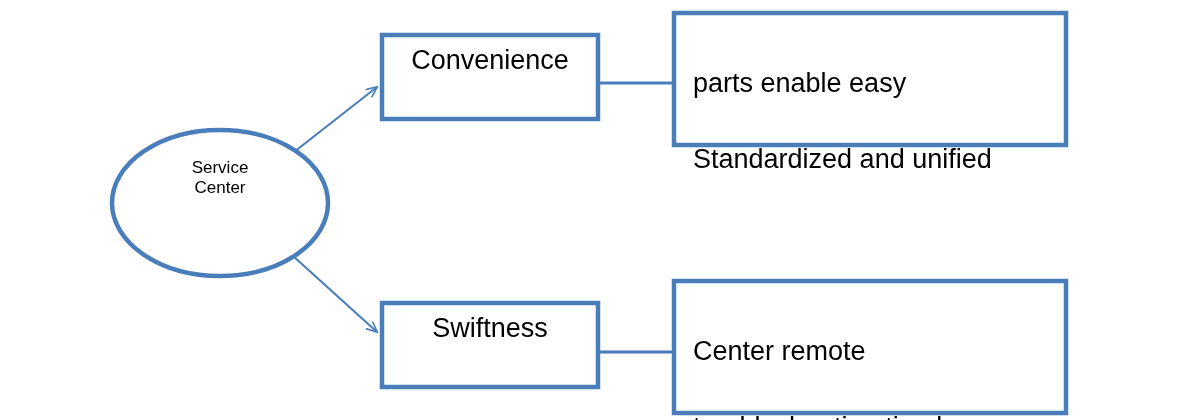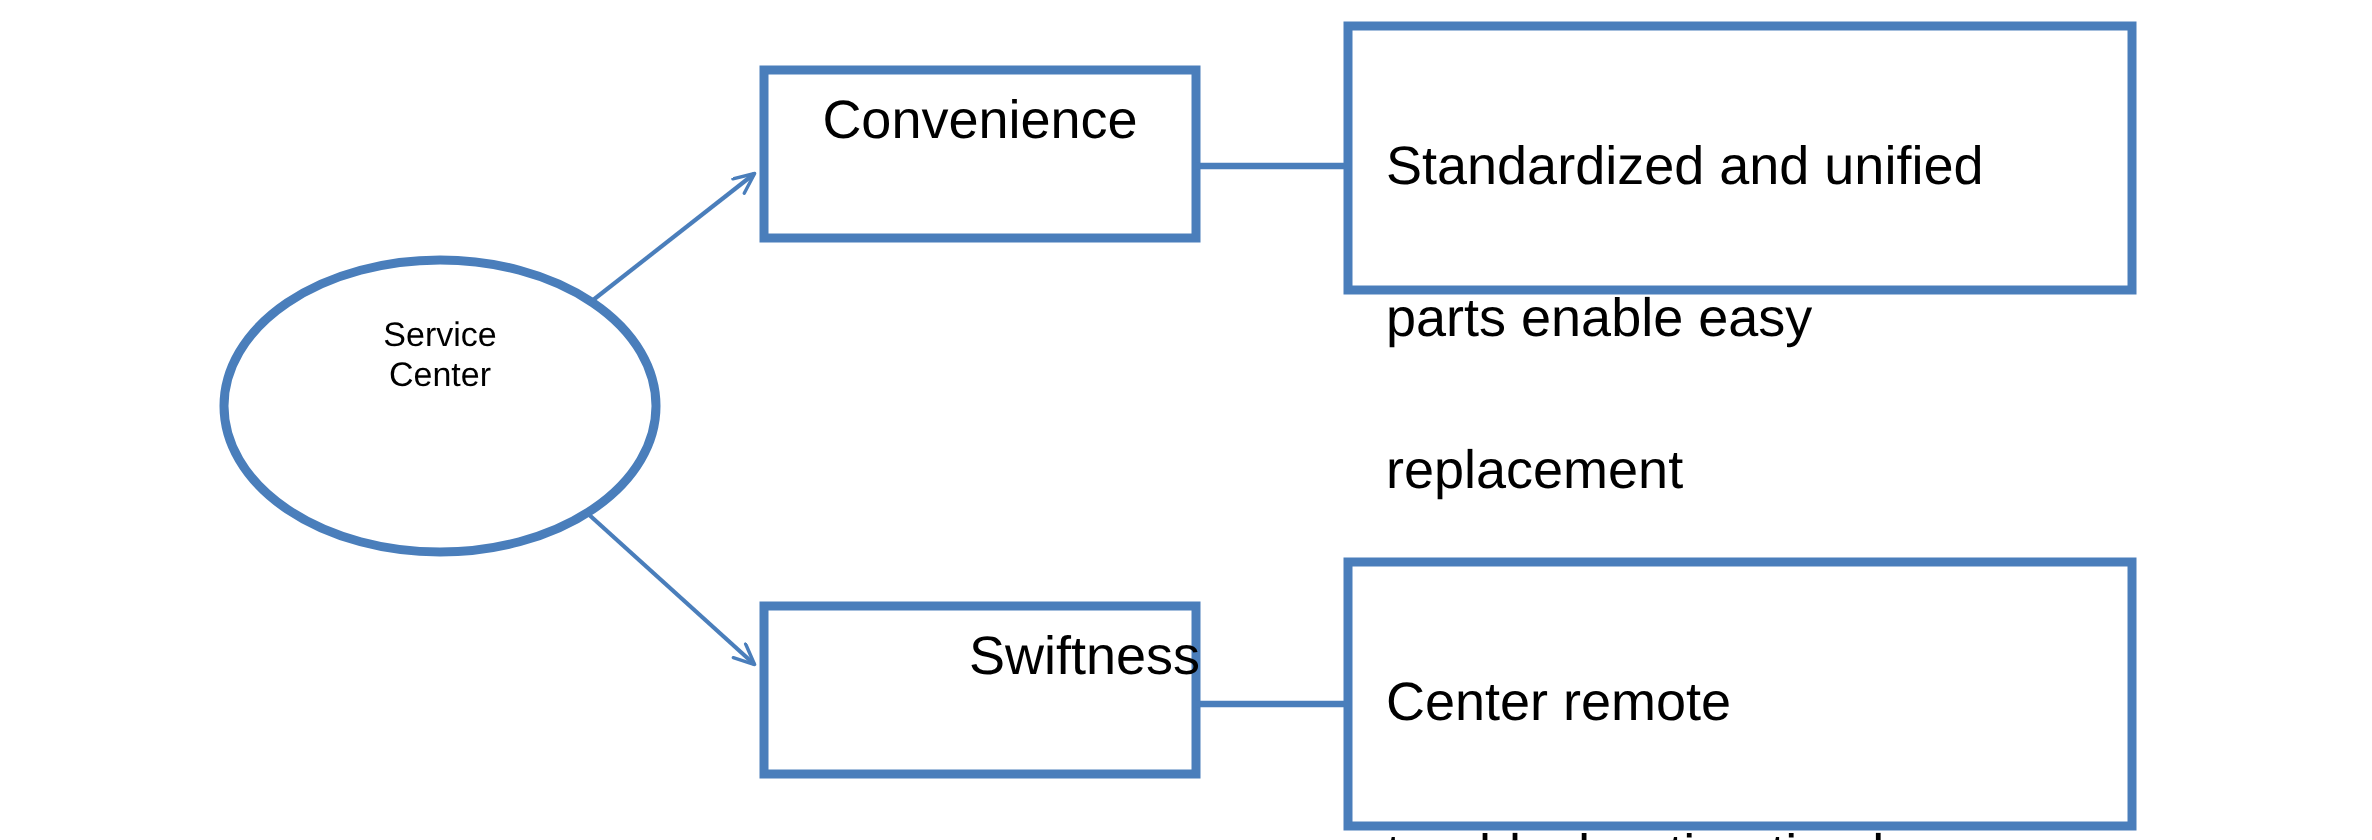--- a/index.html
+++ b/index.html
@@ -54,21 +54,21 @@
     left: 380px;
     top: 45px;
     width: 220px;
     text-align: center;
     font-size: 27px;
   }
   #category-label-1 {
     left: 380px;
     top: 313px;
     width: 220px;
-    text-align: right;
+    text-align: center;
     font-size: 27px;
   }
 
   
   #detail-label-0 {
     left: 693px;
     top: 26px;
     width: 366px;
     text-align: left;
     font-size: 27px;
@@ -113,23 +113,22 @@
 
     <rect x="674" y="281" width="392" height="132" fill="#ffffff" stroke="#4A7EBB" stroke-width="4.5"></rect>
   </svg>
 
   <div class="node-label" id="root-node-label">Service
 Center</div>
 
   <div class="node-label" id="category-label-0">Convenience</div>
 
   <div class="node-label" id="detail-label-0">
+    <div>parts enable easy</div>
     <div>Standardized and unified</div>
-    <div>parts enable easy</div>
-    <div>replacement</div>
   </div>
 
   <div class="node-label" id="category-label-1">Swiftness</div>
 
   <div class="node-label" id="detail-label-1">
     <div>Center remote</div>
     <div>troubleshooting timely</div>
     
   </div>
 

